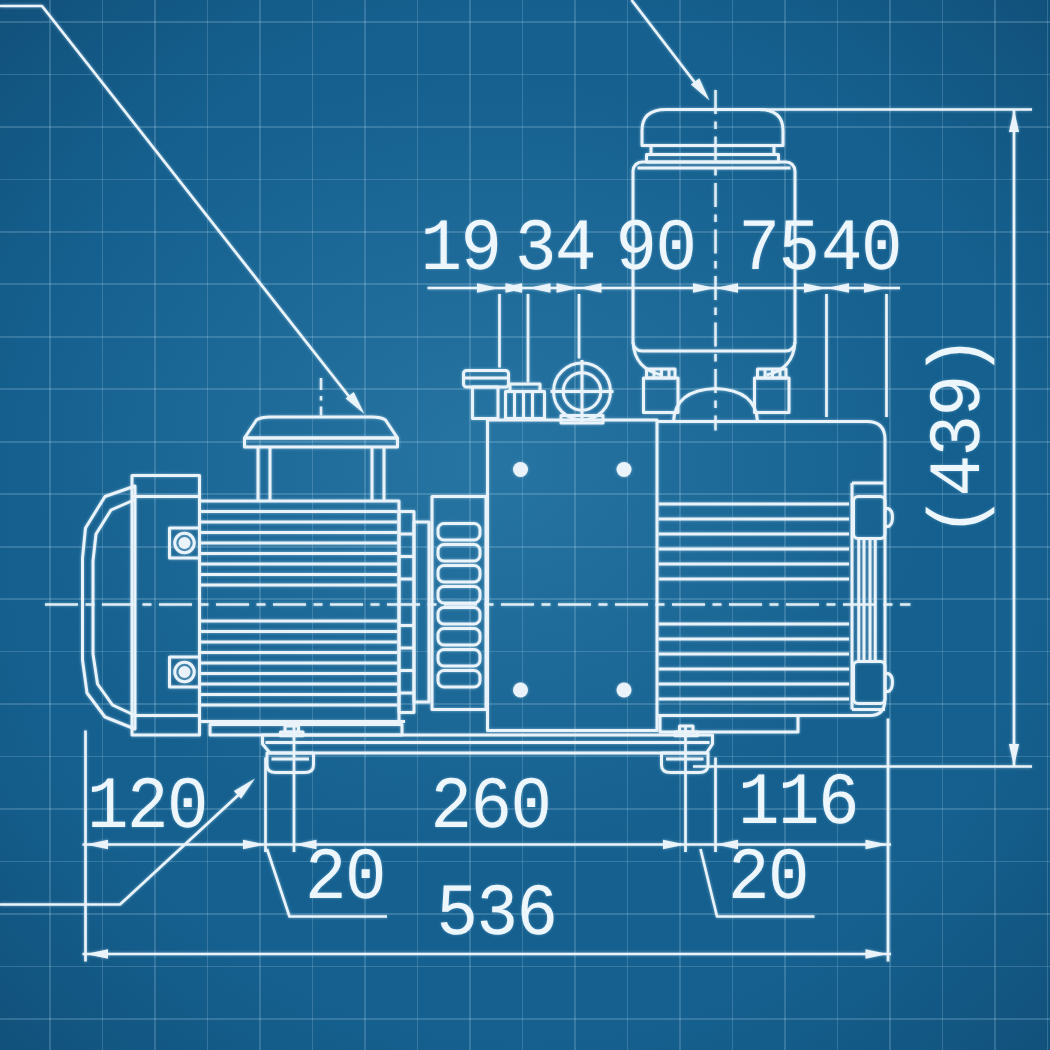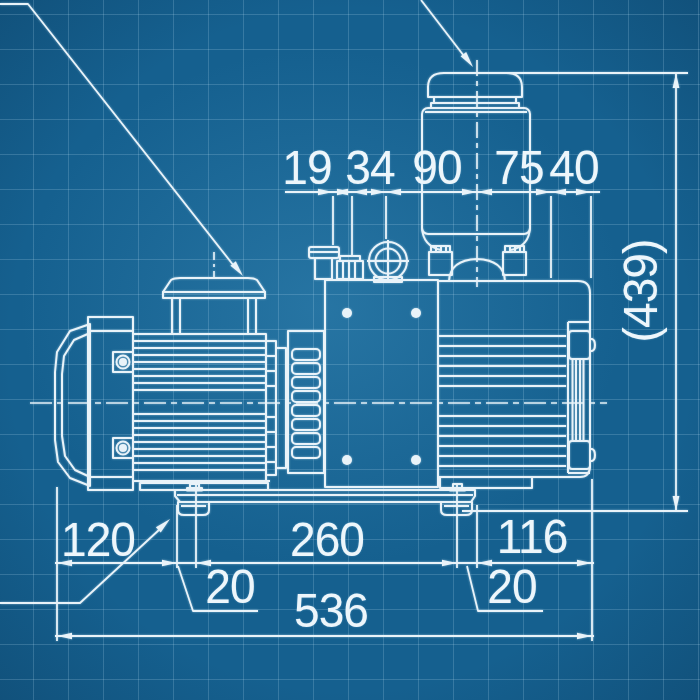--- a/index.html
+++ b/index.html
@@ -7,21 +7,21 @@
     position:relative;
     width:700px;height:700px;
     overflow:hidden;
     background-color:#15608f;
     background-image:
       repeating-linear-gradient(90deg, rgba(190,225,245,0.20) 0 1px, transparent 1px 35px),
       repeating-linear-gradient(0deg,  rgba(190,225,245,0.20) 0 1px, transparent 1px 35px),
       radial-gradient(ellipse 420px 360px at 46% 44%, rgba(80,165,210,0.30), rgba(80,165,210,0) 72%),
       radial-gradient(circle 620px at 50% 50%, rgba(0,0,0,0) 55%, rgba(4,32,58,0.42) 100%);
     background-position:-2px -20px,-2px -20px,0 0,0 0;
-    font-family:Liberation Sans, sans-serif;
+    font-family:Liberation Mono, monospace;
   }
   svg.draw{position:absolute;left:0;top:0;
     filter:drop-shadow(0 0 1px rgba(205,235,252,0.55));}
   .lbl{
     position:absolute;
     color:#edf6fb;
     font-size:49px;
     line-height:1;
     white-space:nowrap;
     letter-spacing:-1px;

